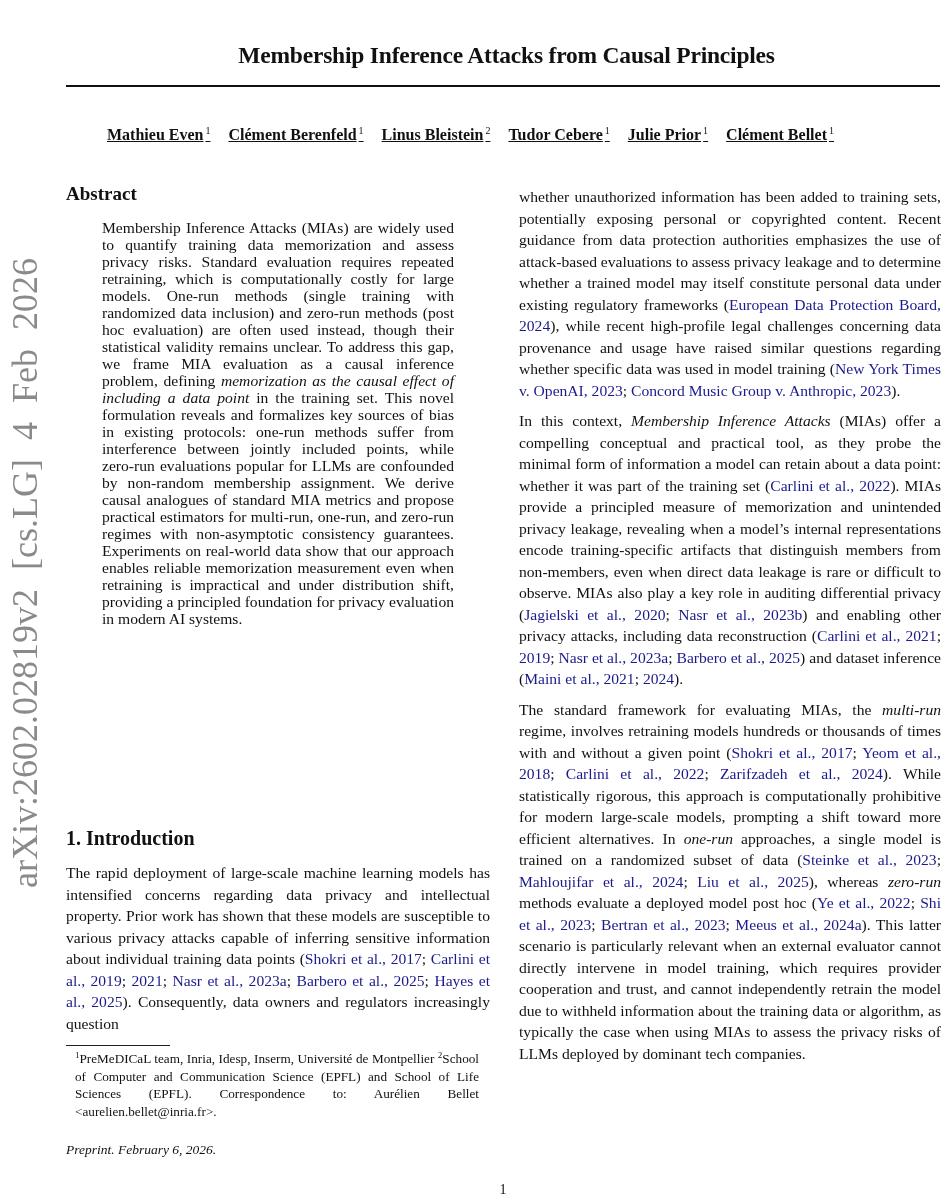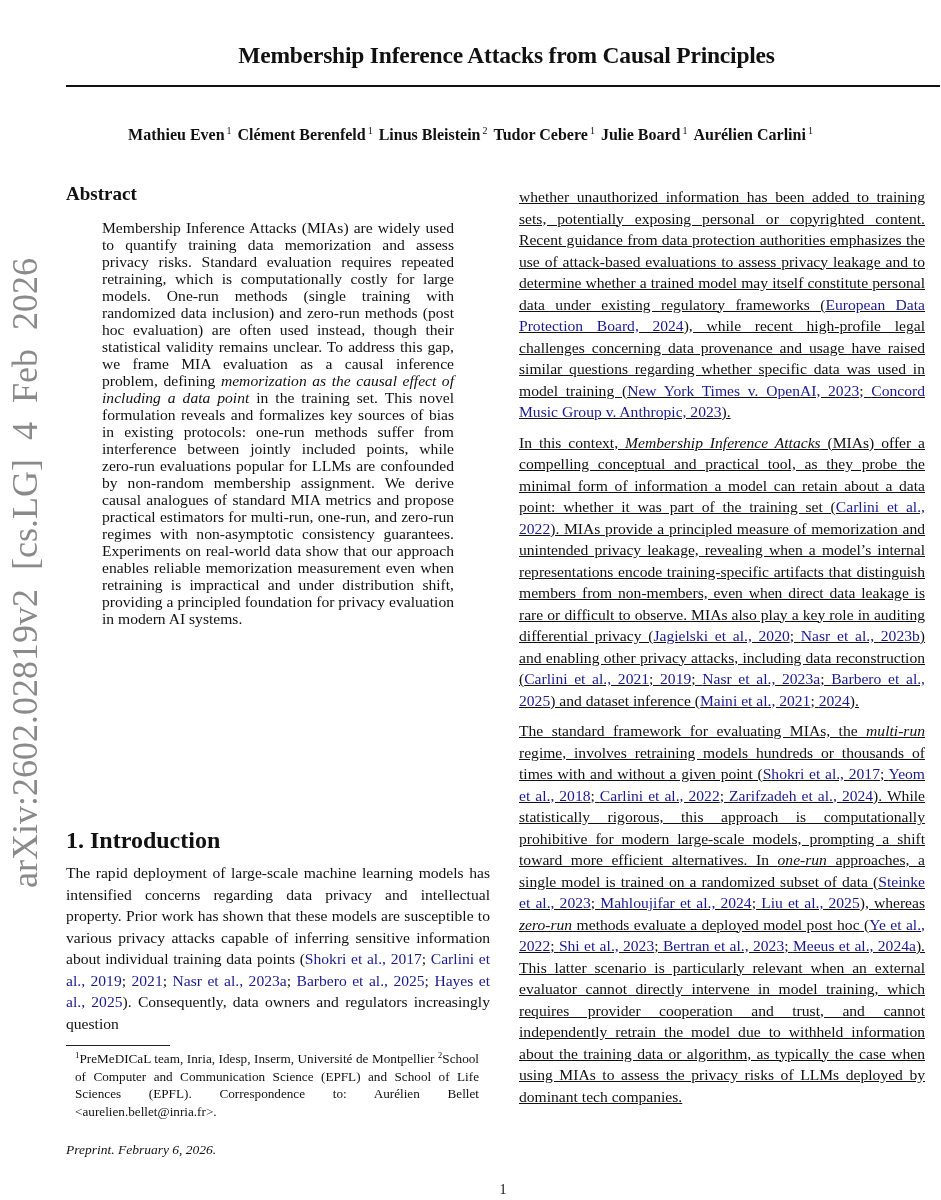--- a/index.html
+++ b/index.html
@@ -11,45 +11,45 @@
     position: absolute; left: 0; width: 941px; top: 42px; text-align: center;
     font-weight: bold; font-size: 23.5px; letter-spacing: -0.2px; padding-left: 36px;
   }
   .rule {
     position: absolute; left: 66px; width: 874px; top: 85px; height: 2px; background: #111;
   }
   .authors {
     position: absolute; left: 0; width: 941px; top: 125px; text-align: center;
     font-weight: bold; font-size: 16px;
   }
-  .author { margin: 0 1px; white-space: nowrap; }
+  .author { margin: 0 7px; white-space: nowrap; text-decoration: underline; }
   .author sup { font-weight: normal; font-size: 10px; margin-left: 2px; }
   .arxiv {
     position: absolute; left: 4px; top: 888px; transform-origin: 0 0; transform: rotate(-90deg);
     font-size: 36px; color: #8a8a8a; white-space: nowrap; width: 620px;
     word-spacing: 10px;
   }
   .col { position: absolute; font-size: 15.6px; line-height: 21.5px; }
   .right-col { left: 519px; width: 422px; top: 186px; }
   .abstract-title {
     position: absolute; left: 66px; width: 424px; top: 183px; text-align: left;
     font-weight: bold; font-size: 19px;
   }
   .abstract-body {
     position: absolute; left: 102px; width: 352px; top: 219px;
     font-size: 15.6px; line-height: 17px; text-align: justify; hyphens: manual;
   }
   .intro-title {
-    position: absolute; left: 66px; top: 827px; font-weight: bold; font-size: 24px;
+    position: absolute; left: 66px; top: 827px; font-weight: bold; font-size: 20px;
   }
   .intro-body {
     position: absolute; left: 66px; width: 424px; top: 862px;
     font-size: 15.6px; line-height: 21.5px; text-align: justify;
   }
-  p { margin: 0 16px 9px 0; text-align: justify; text-decoration: underline; }
+  p { margin: 0 0 9px 0; text-align: justify; }
   .cite { color: #1a1a8c; }
   em { font-style: italic; }
   .fn-rule {
     position: absolute; left: 66px; top: 1045px; width: 104px; height: 1px; background: #222;
   }
   .footnote {
     position: absolute; left: 55px; width: 424px; top: 1047px;
     font-size: 13.2px; line-height: 17.5px; text-align: justify;
   }
   .footnote .indent { padding-left: 20px; }
@@ -65,22 +65,22 @@
 <body>
 
 <div class="title">Membership Inference Attacks from Causal Principles</div>
 <div class="rule"></div>
 
 <div class="authors">
   <span class="author"><span>Mathieu Even</span><sup>1</sup></span>
   <span class="author"><span>Clément Berenfeld</span><sup>1</sup></span>
   <span class="author"><span>Linus Bleistein</span><sup>2</sup></span>
   <span class="author"><span>Tudor Cebere</span><sup>1</sup></span>
-  <span class="author"><span>Julie Board</span><sup>1</sup></span>
-  <span class="author"><span>Aurélien Carlini</span><sup>1</sup></span>
+  <span class="author"><span>Julie Prior</span><sup>1</sup></span>
+  <span class="author"><span>Clément Bellet</span><sup>1</sup></span>
 </div>
 
 <div class="arxiv">arXiv:2602.02819v2  [cs.LG]  4 Feb 2026</div>
 
 <div class="abstract-title">Abstract</div>
 <div class="abstract-body"><span>Membership Inference Attacks (MIAs) are widely used to quantify training data memorization and assess privacy risks. Standard evaluation requires repeated retraining, which is computationally costly for large models. One-run methods (single training with randomized data inclusion) and zero-run methods (post hoc evaluation) are often used instead, though their statistical validity remains unclear. To address this gap, we frame MIA evaluation as a causal inference problem, defining </span><em>memorization as the causal effect of including a data point</em><span> in the training set. This novel formulation reveals and formalizes key sources of bias in existing protocols: one-run methods suffer from interference between jointly included points, while zero-run evaluations popular for LLMs are confounded by non-random membership assignment. We derive causal analogues of standard MIA metrics and propose practical estimators for multi-run, one-run, and zero-run regimes with non-asymptotic consistency guarantees. Experiments on real-world data show that our approach enables reliable memorization measurement even when retraining is impractical and under distribution shift, providing a principled foundation for privacy evaluation in modern AI systems.</span></div>
 
 <div class="intro-title">1. Introduction</div>
 
 <div class="intro-body">

